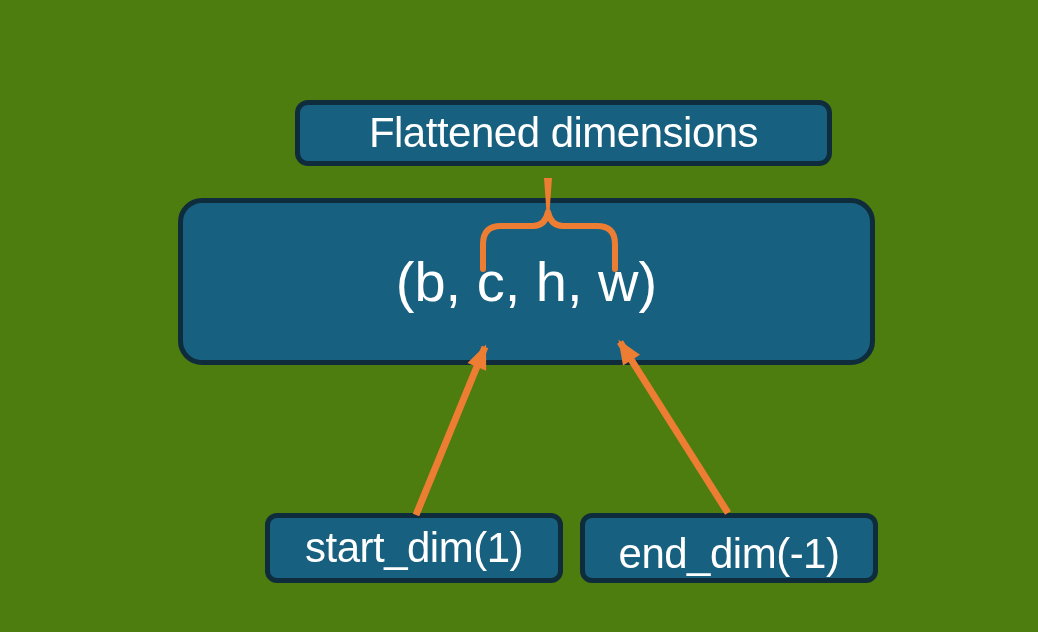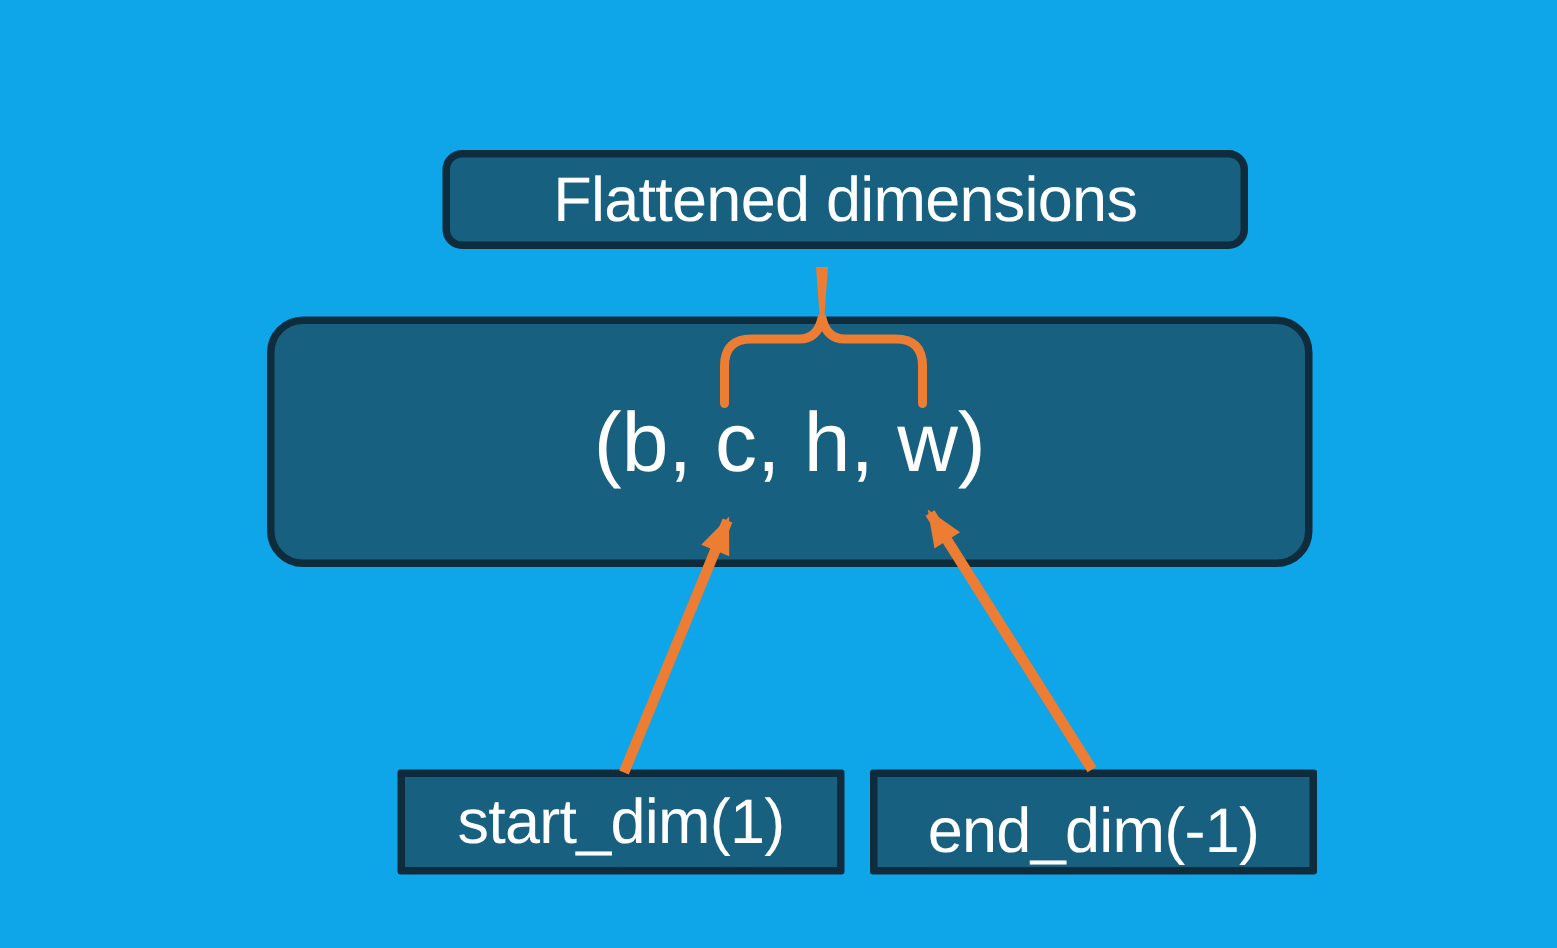--- a/index.html
+++ b/index.html
@@ -5,21 +5,21 @@
   html, body {
     margin: 0;
     padding: 0;
     background: #ffffff;
     font-family: "Liberation Sans", sans-serif;
   }
   .canvas {
     position: relative;
     width: 1038px;
     height: 632px;
-    background: #0ea5e9;
+    background: #4d7c0f;
     overflow: hidden;
   }
   .box {
     position: absolute;
     box-sizing: border-box;
     background: #17607F;
     border: 5px solid #0E2C3B;
     color: #ffffff;
     display: flex;
     align-items: center;
@@ -30,31 +30,31 @@
     left: 295px;
     top: 100px;
     width: 537px;
     height: 66px;
     border-radius: 13px;
     font-size: 42px;
     letter-spacing: -0.5px;
   }
   .tensor-box {
     left: 178px;
-    top: 211px;
+    top: 198px;
     width: 697px;
     height: 167px;
     border-radius: 24px;
     font-size: 56px;
   }
   .param-box {
     top: 513px;
     width: 298px;
     height: 70px;
-    border-radius: 2px;
+    border-radius: 12px;
     font-size: 42px;
     letter-spacing: -0.5px;
   }
   .param-start { left: 265px; }
   .param-end   { left: 580px; align-items: flex-end; }
   .connector-layer {
     position: absolute;
     left: 0;
     top: 0;
     width: 1038px;

